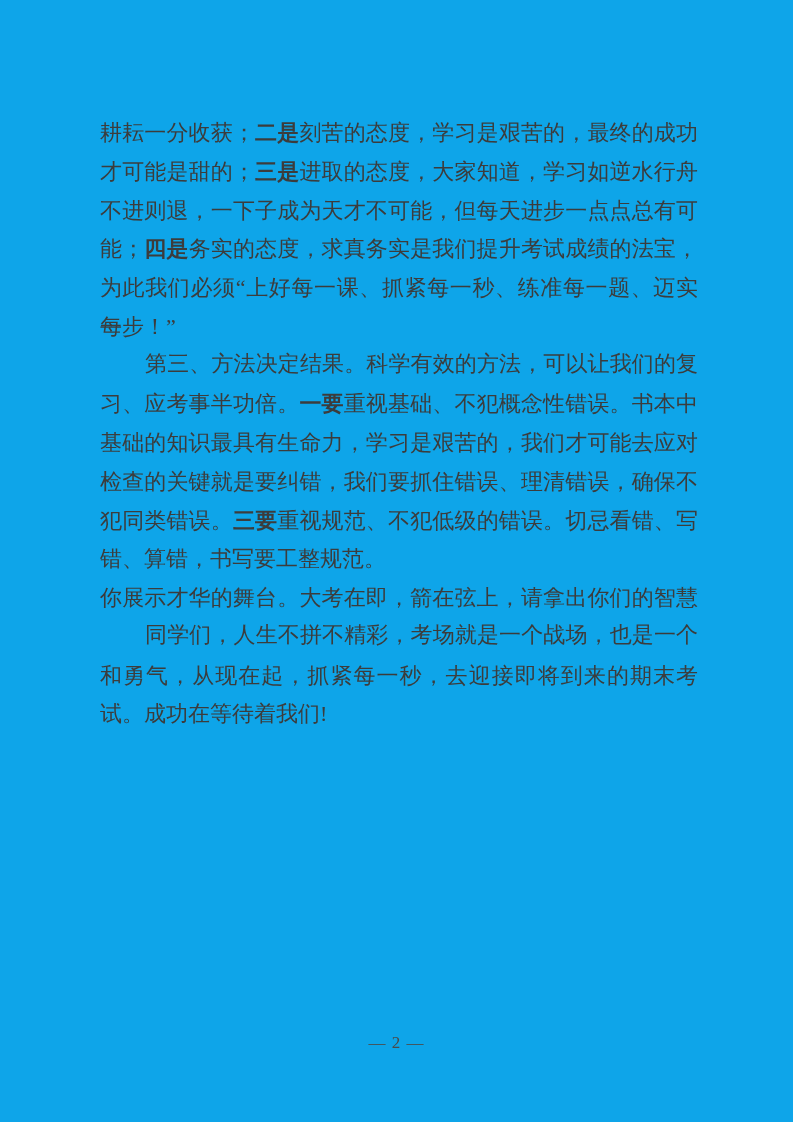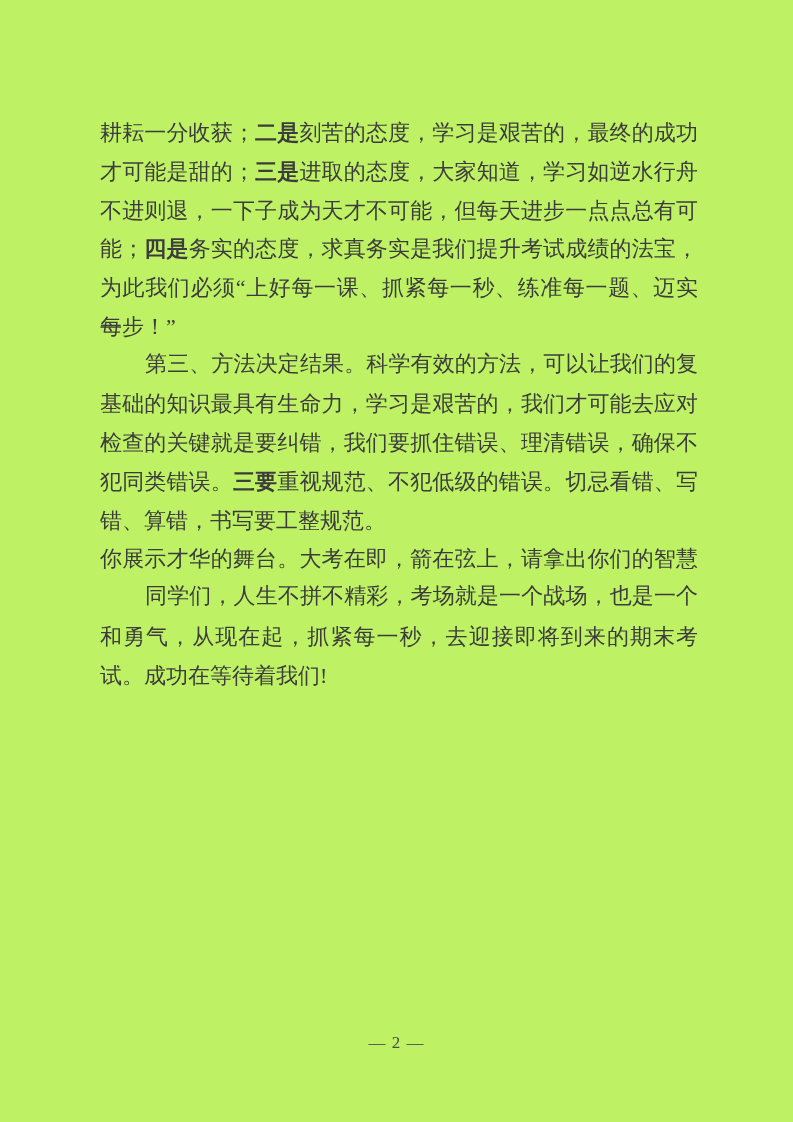--- a/index.html
+++ b/index.html
@@ -5,21 +5,21 @@
   html, body { margin: 0; padding: 0; }
   body {
     width: 793px; height: 1122px;
     background: #ffffff;
     position: relative;
     overflow: hidden;
     font-family: "Liberation Serif", "DejaVu Serif", serif;
   }
   .page {
     position: absolute; inset: 0;
-    background: #bef264;
+    background: #0ea5e9;
     padding-left: 32px;
   }
   .doc {
     position: absolute;
     left: 100px; top: 114px;
     width: 598px;
     color: #3c3c3c;
     font-size: 22px;
   }
   .line {
@@ -47,20 +47,21 @@
 
 <div class="page">
   <div class="doc">
     <div class="line fill"><span>耕耘一分收获；</span><span class="bold">二是</span><span>刻苦的态度，学习是艰苦的，最终的成功</span></div>
     <div class="line fill"><span>才可能是甜的；</span><span class="bold">三是</span><span>进取的态度，大家知道，学习如逆水行舟</span></div>
     <div class="line fill"><span>不进则退，一下子成为天才不可能，但每天进步一点点总有可</span></div>
     <div class="line fill"><span>能；</span><span class="bold">四是</span><span>务实的态度，求真务实是我们提升考试成绩的法宝，</span></div>
     <div class="line fill"><span>为此我们必须“上好每一课、抓紧每一秒、练准每一题、迈实每</span></div>
     <div class="line end"><span>一步！”</span></div>
     <div class="line fill indent"><span>第三、方法决定结果。科学有效的方法，可以让我们的复</span></div>
+    <div class="line fill"><span>习、应考事半功倍。</span><span class="bold">一要</span><span>重视基础、不犯概念性错误。书本中</span></div>
     <div class="line fill"><span>基础的知识最具有生命力，学习是艰苦的，我们才可能去应对</span></div>
     <div class="line fill"><span>检查的关键就是要纠错，我们要抓住错误、理清错误，确保不</span></div>
     <div class="line fill"><span>犯同类错误。</span><span class="bold">三要</span><span>重视规范、不犯低级的错误。切忌看错、写</span></div>
     <div class="line end"><span>错、算错，书写要工整规范。</span></div>
     <div class="line fill"><span>你展示才华的舞台。大考在即，箭在弦上，请拿出你们的智慧</span></div>
     <div class="line fill indent"><span>同学们，人生不拼不精彩，考场就是一个战场，也是一个</span></div>
     <div class="line fill"><span>和勇气，从现在起，抓紧每一秒，去迎接即将到来的期末考</span></div>
     <div class="line end"><span>试。成功在等待着我们!</span></div>
   </div>
   <div class="footer">— 2 —</div>

